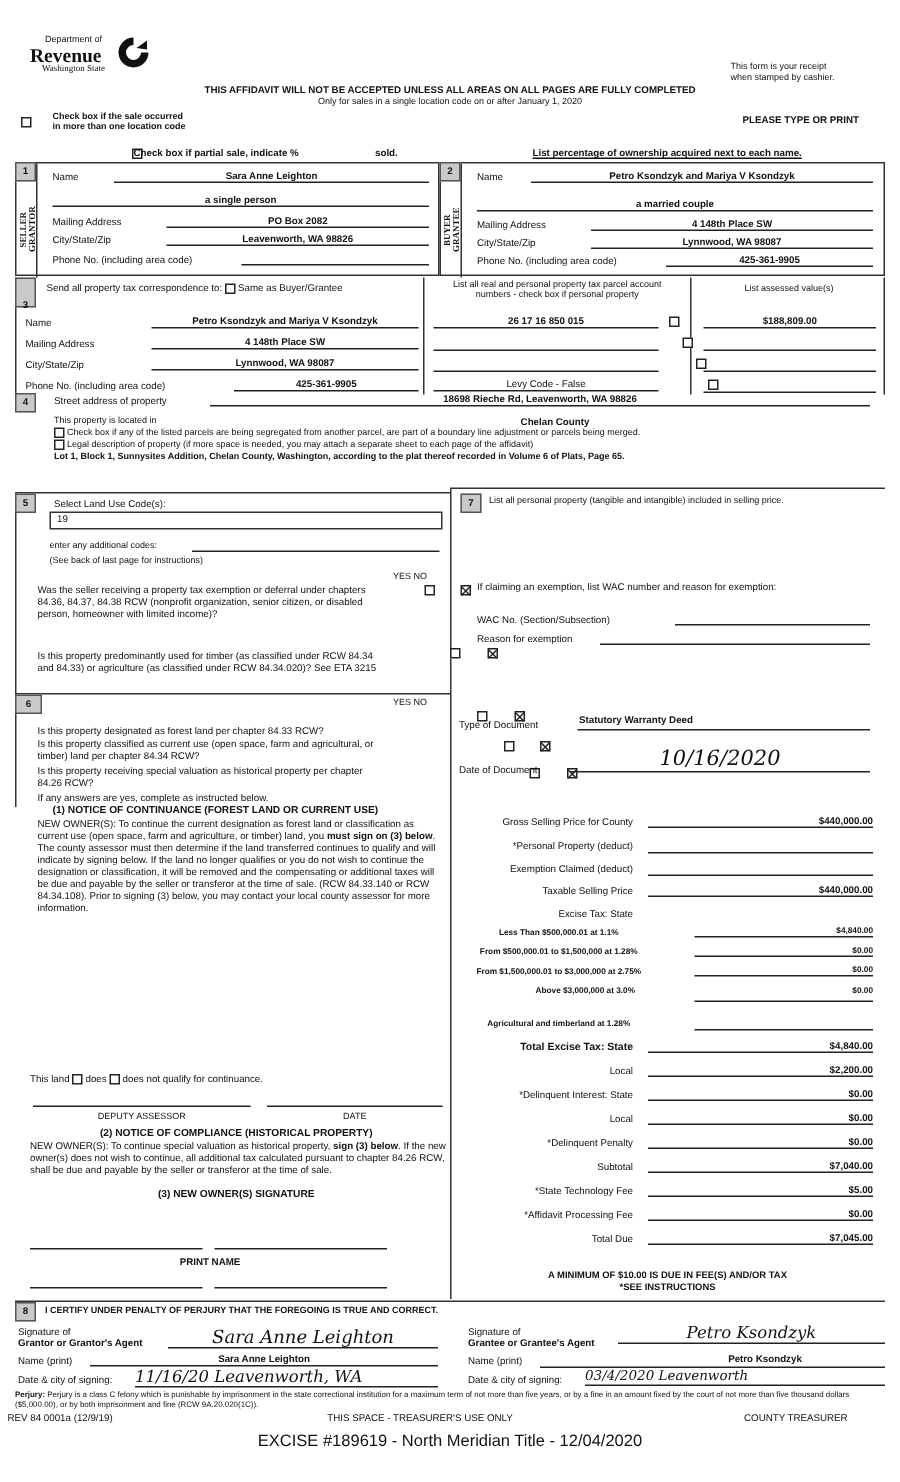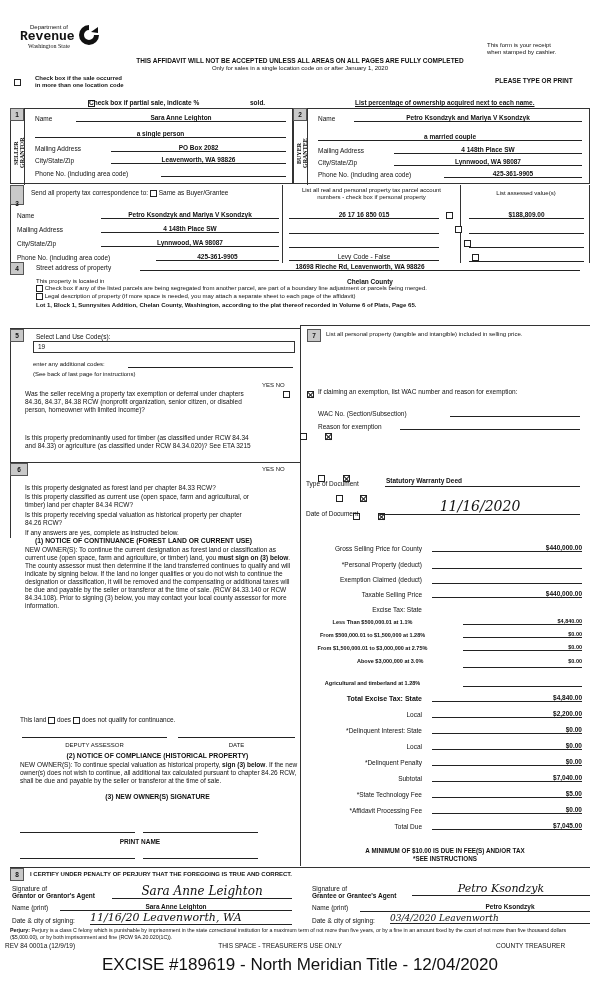--- a/index.html
+++ b/index.html
@@ -20,21 +20,21 @@
   .boxed { border: 1px solid #333; }
 </style>
 </head>
 <body>
 
 
 
 
 <div class="abs" style="left:20px;top:24px;width:80px;height:30px;">
   <div style="position:absolute;left:10px;top:0;font-size:6px;">Department of</div>
-  <div style="position:absolute;left:0;top:5px;font-size:13px;font-weight:bold;font-family:Liberation Mono, monospace;">Revenue</div>
+  <div style="position:absolute;left:0;top:5px;font-size:13px;font-weight:bold;font-family:Liberation Serif, serif;">Revenue</div>
   <div style="position:absolute;left:8px;top:19px;font-size:6px;font-family:'Liberation Serif',serif;">Washington State</div>
   <svg style="position:absolute;left:58px;top:0;" width="22" height="22" viewBox="0 0 22 22">
       <path d="M11 1 A10 10 0 1 0 21 11 L16 11 A5 5 0 1 1 11 6 Z" fill="#111"></path>
       <path d="M13 8 L20 3 L20 9 Z" fill="#111"></path>
     </svg>
 </div>
 
 <div class="abs c" style="left:150px;top:38px;width:300px;">
 </div>
 <div class="abs c b" style="left:100px;top:57px;width:400px;font-size:6.5px;">THIS AFFIDAVIT WILL NOT BE ACCEPTED UNLESS ALL AREAS ON ALL PAGES ARE FULLY COMPLETED</div>
@@ -227,21 +227,21 @@
 <div class="abs" style="left:318px;top:388px;">If claiming an exemption, list WAC number and reason for exemption:</div>
 <div class="abs" style="left:318px;top:410px;">WAC No. (Section/Subsection)</div>
 <div class="abs line" style="left:450px;top:409px;width:130px;height:8px;"></div>
 <div class="abs" style="left:318px;top:423px;">Reason for exemption</div>
 <div class="abs line" style="left:400px;top:422px;width:180px;height:8px;"></div>
 
 <div class="abs" style="left:306px;top:480px;">Type of Document</div>
 <div class="abs b" style="left:386px;top:477px;">Statutory Warranty Deed</div>
 <div class="abs line" style="left:385px;top:486px;width:195px;"></div>
 <div class="abs" style="left:306px;top:510px;">Date of Document</div>
-<div class="abs c line hand" style="left:380px;top:498px;width:200px;font-size:14px;">11/16/2020</div>
+<div class="abs c line hand" style="left:380px;top:498px;width:200px;font-size:14px;">10/16/2020</div>
 
 
 <div class="abs" style="left:300px;top:545px;width:290px;">
   <div class="abs r" style="left:0;top:0;width:122px;">Gross Selling Price for County</div>
   <div class="abs r line b" style="left:132px;top:-1px;width:150px;">$440,000.00</div>
   <div class="abs r" style="left:0;top:16px;width:122px;">*Personal Property (deduct)</div>
   <div class="abs r line b" style="left:132px;top:15px;width:150px;height:9px;"></div>
   <div class="abs r" style="left:0;top:31px;width:122px;">Exemption Claimed (deduct)</div>
   <div class="abs r line b" style="left:132px;top:30px;width:150px;height:9px;"></div>
   <div class="abs r" style="left:0;top:46px;width:122px;">Taxable Selling Price</div>
@@ -309,16 +309,16 @@
 <div class="abs" style="left:312px;top:917px;">Date &amp; city of signing:</div>
 <div class="abs line hand" style="left:390px;top:913px;width:200px;font-size:9px;">03/4/2020   Leavenworth</div>
 
 <div class="abs" style="left:10px;top:927px;width:580px;font-size:5.3px;line-height:6.5px;">
   <span class="b">Perjury:</span><span> Perjury is a class C felony which is punishable by imprisonment in the state correctional institution for a maximum term of not more than five years, or by a fine in an amount fixed by the court of not more than five thousand dollars ($5,000.00), or by both imprisonment and fine (RCW 9A.20.020(1C)).</span>
 </div>
 <div class="abs" style="left:5px;top:942px;font-size:6.5px;">REV 84 0001a (12/9/19)</div>
 <div class="abs c" style="left:200px;top:942px;width:160px;font-size:6.5px;">THIS SPACE - TREASURER'S USE ONLY</div>
 <div class="abs" style="left:496px;top:942px;font-size:6.5px;">COUNTY TREASURER</div>
 
-<div class="abs c" style="left:80px;top:955px;width:440px;font-size:17px;">EXCISE #189619 - North Meridian Title - 12/04/2020</div>
+<div class="abs c" style="left:80px;top:955px;width:440px;font-size:11px;">EXCISE #189619 - North Meridian Title - 12/04/2020</div>
 
 
 
 
 </body></html>

